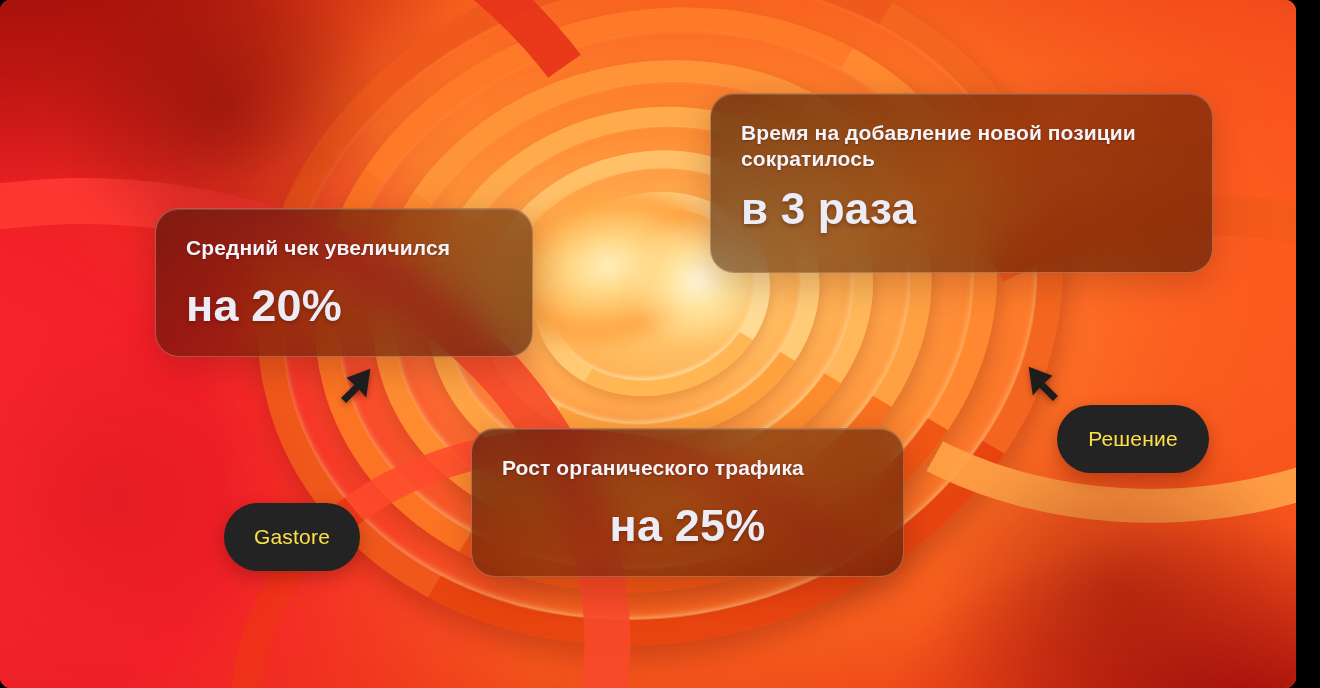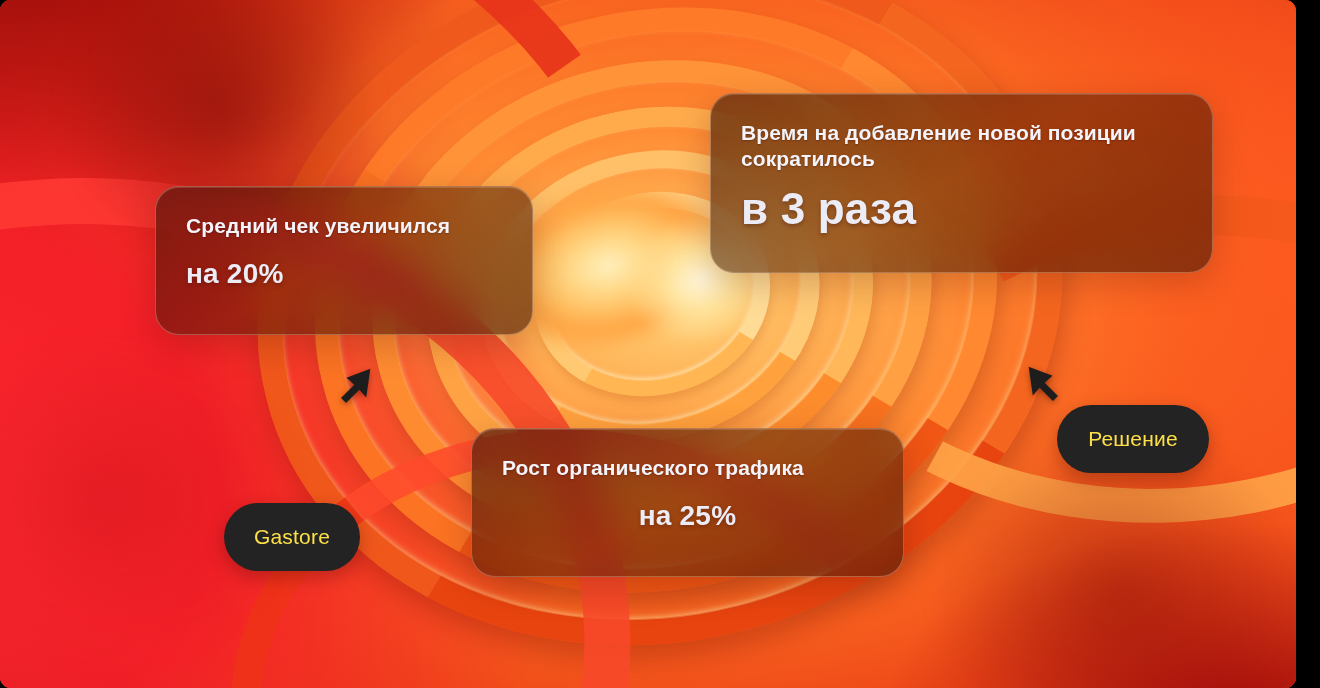--- a/index.html
+++ b/index.html
@@ -115,32 +115,32 @@
     margin:0;
     font-size:21px;
     font-weight:700;
     line-height:1.26;
     letter-spacing:.1px;
     color:#f4f4fa;
     text-shadow:0 1px 2px rgba(60,10,0,.35);
   }
   .card .big{
     margin:0;
-    font-size:28px;
+    font-size:45px;
     font-weight:700;
     line-height:1.1;
     letter-spacing:.2px;
     color:#ececf6;
     text-shadow:0 2px 4px rgba(60,10,0,.35);
   }
 
   #card-time{left:710px;top:93px;width:503px;height:180px;}
   #card-time .big{margin-top:12px;font-size:44px;}
 
-  #card-check{left:155px;top:186px;width:378px;height:149px;}
+  #card-check{left:155px;top:208px;width:378px;height:149px;}
   #card-check .big{margin-top:20px;}
 
   #card-traffic{left:471px;top:428px;width:433px;height:149px;}
   #card-traffic .big{margin-top:20px;text-align:center;}
 
   
   .pill{
     position:absolute;
     box-sizing:border-box;
     display:flex;align-items:center;justify-content:center;

